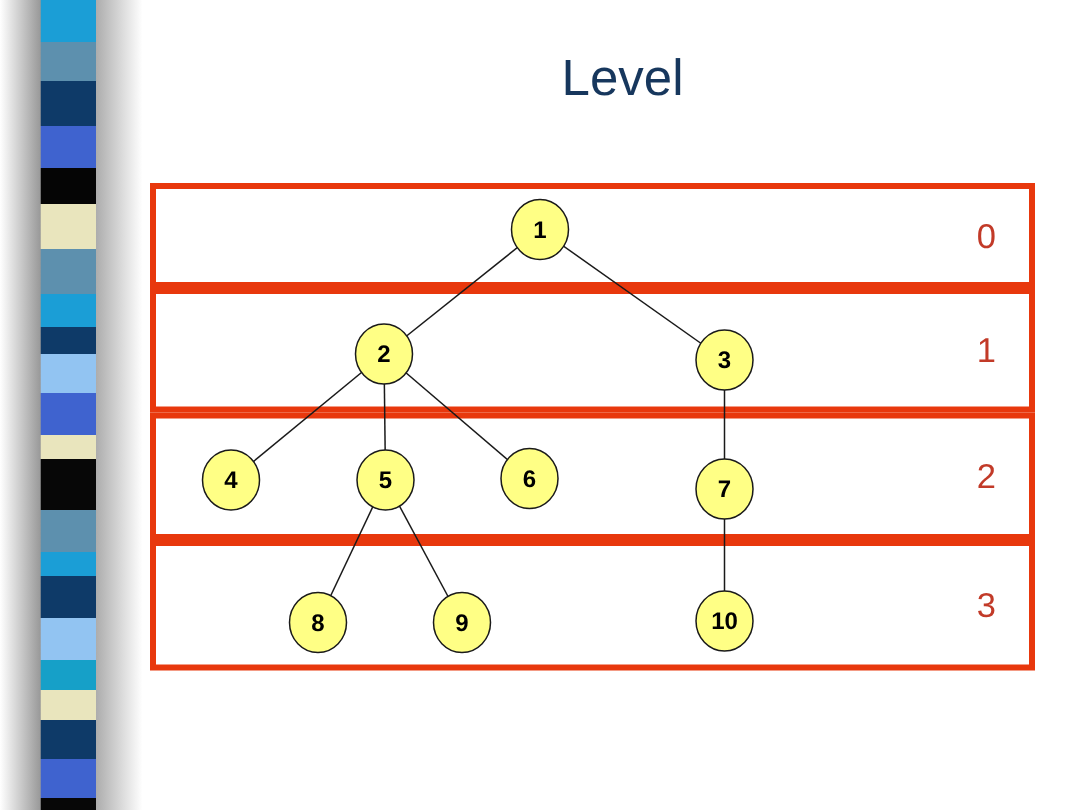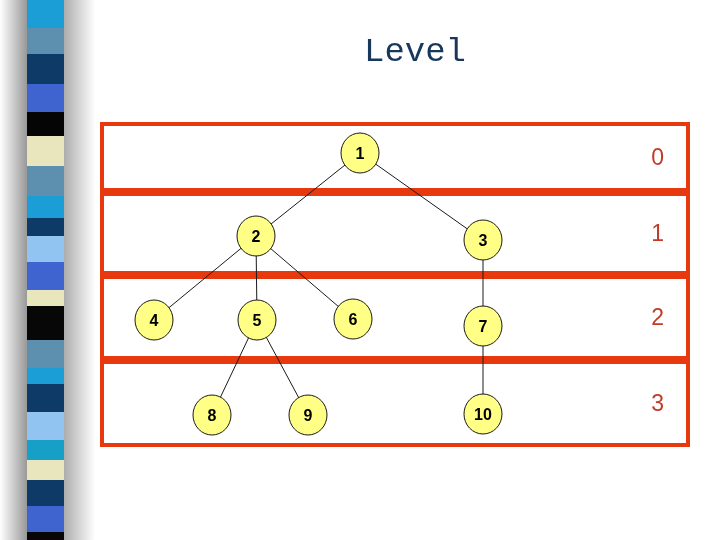--- a/index.html
+++ b/index.html
@@ -19,21 +19,21 @@
   .ribbon {
     position: absolute; left: 27px; top: 0;
     width: 37px; height: 540px;
     overflow: hidden;
   }
   .ribbon-block { width: 100%; }
   
   .slide-title {
     position: absolute; top: 33px; left: 110px; right: 0;
     text-align: center;
-    font-family: Liberation Mono, monospace;
+    font-family: Liberation Sans, sans-serif;
     font-size: 34px;
     color: var(--title-color, #17375d);
   }
   
   .bands {
     position: absolute; left: 100px; top: 122px;
     width: 590px;
   }
   .band {
     box-sizing: border-box;

